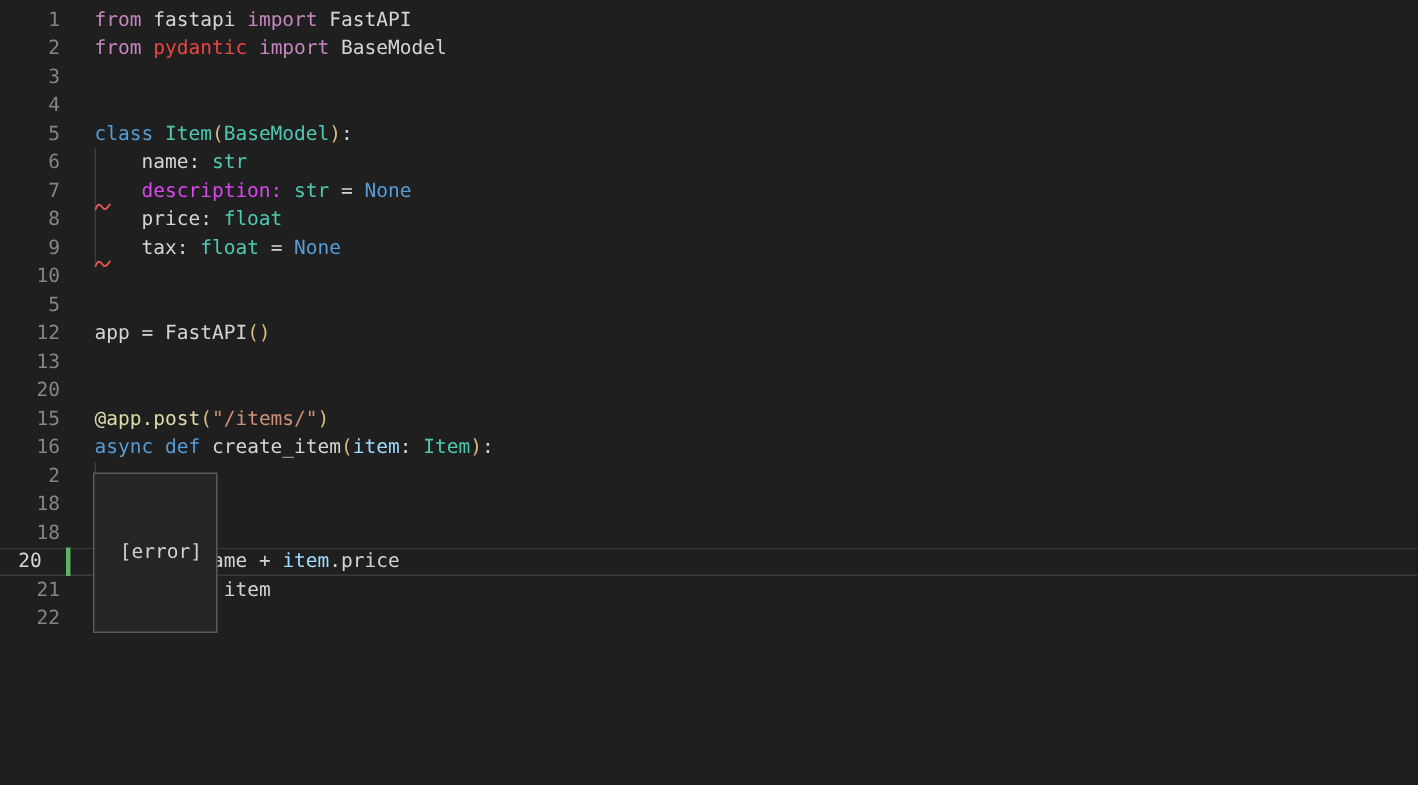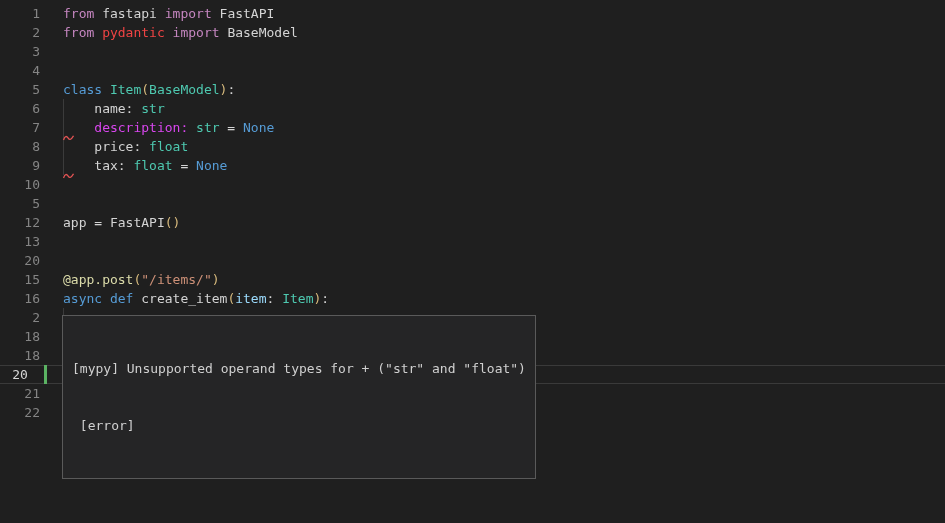--- a/index.html
+++ b/index.html
@@ -169,17 +169,16 @@
           <div class="guide"></div>
           <div class="gutter">21</div>
           <div class="code"><span style="color: rgb(212, 212, 212);">    </span><span style="color: rgb(197, 134, 192);">return</span><span style="color: rgb(212, 212, 212);"> item</span></div>
         </div>
         <div class="line">
           <div class="gutter">22</div>
           <div class="code"></div>
         </div>
       </div>
     <div class="tooltip">
-      <div>[mypy] Unsupported operand types for + ("str" and "float")</div>
       <div> [error]</div>
     </div>
   </div>
 </div>
 
 </body></html>

